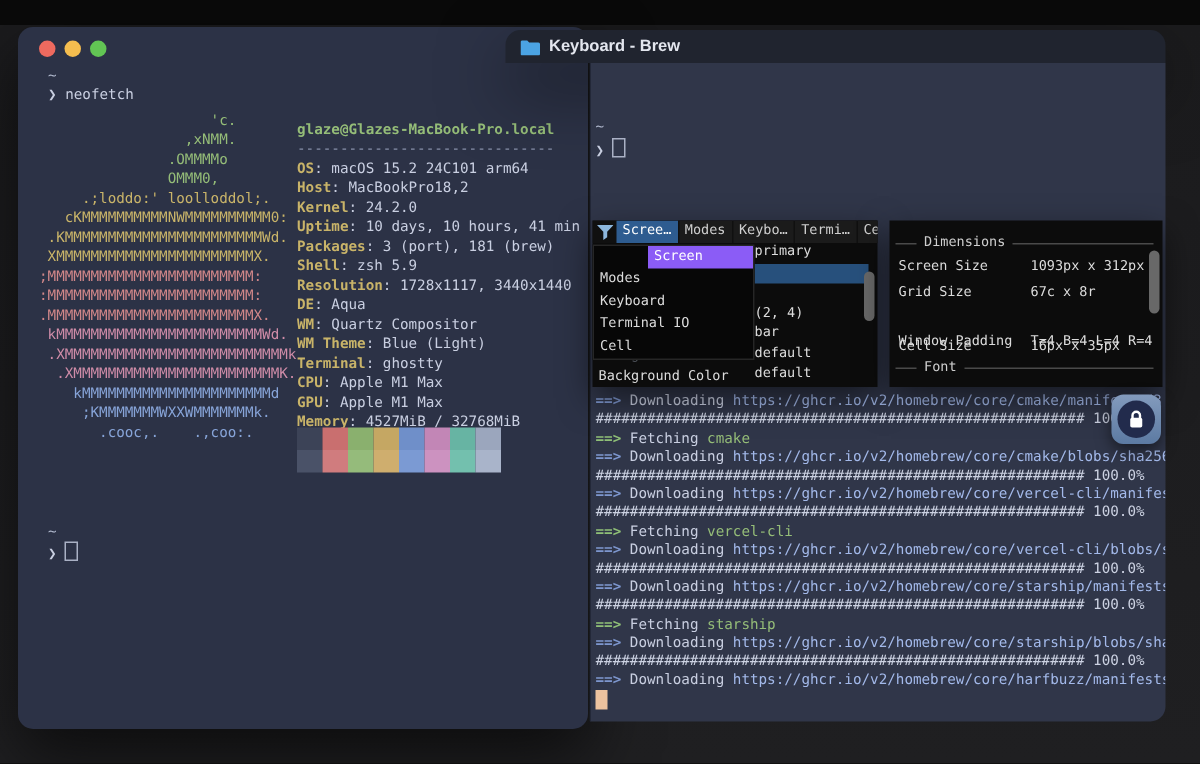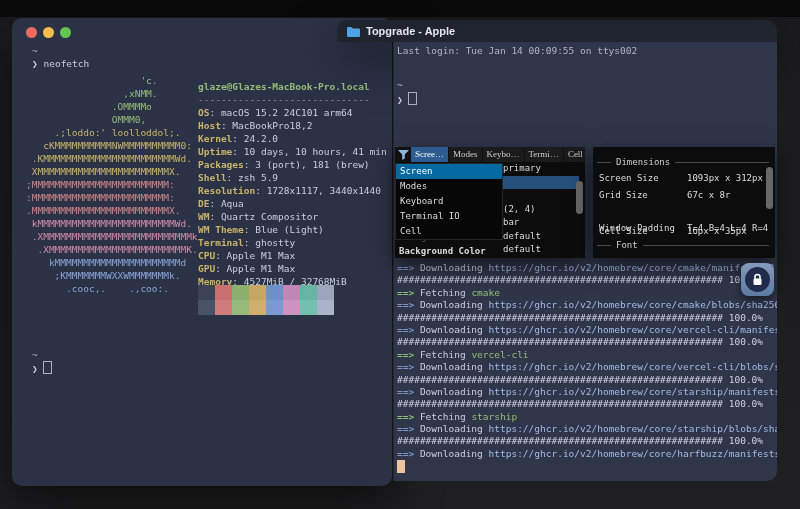--- a/index.html
+++ b/index.html
@@ -51,32 +51,32 @@
   .pkg{color:#95bd78;}
   .hashline{color:#ccd2e2;}
   .cursor-block{position:absolute;left:3px;top:418px;width:8px;height:13px;background:#ecc29f;}
   
   .panel{position:absolute;background:#0c0c0c;box-shadow:0 8px 22px rgba(0,0,0,.55);
     font-size:9px;line-height:15px;color:#dcdcdc;overflow:hidden;}
   .p1{left:395px;top:147px;width:190px;height:111px;}
   .p2{left:593px;top:147px;width:182px;height:111px;}
   .tabbar{height:15px;display:flex;align-items:center;background:#101010;gap:1px;padding-left:2px;}
   .funnel{width:13px;height:13px;flex:0 0 auto;display:flex;align-items:center;justify-content:center;}
-  .tab{padding:0 4px;height:15px;white-space:nowrap;color:#cfcfcf;background:#1b1b1b;font-family:Liberation Serif, serif;}
+  .tab{padding:0 4px;height:15px;white-space:nowrap;color:#cfcfcf;background:#1b1b1b;}
   .tab.active{background:#2e5c90;color:#fff;}
   .pbody{position:relative;height:96px;}
   .valcol{position:absolute;left:108px;top:0;right:10px;}
   .valrow{height:13.5px;line-height:13.5px;white-space:nowrap;}
   .valrow.sel{background:#27507c;margin-right:-4px;}
   .lbl-dim{position:absolute;left:4px;top:68px;color:#4d5158;white-space:nowrap;}
-  .lbl-bg{position:absolute;left:4px;top:82px;white-space:nowrap;font-weight:bold;}
+  .lbl-bg{position:absolute;left:4px;top:82px;white-space:nowrap;}
   .dropdown{position:absolute;left:0;top:1px;width:108px;background:#070707;
     border:1px solid #262626;box-sizing:border-box;}
   .ditem{height:15px;line-height:15px;padding-left:4px;white-space:nowrap;}
-  .ditem.sel{background:#0369a1;color:#fff;}
+  .ditem.sel{background:#8b5cf6;color:#fff;margin-left:36px;}
   .scrollthumb{position:absolute;width:7px;border-radius:4px;background:#686868;}
   .p1 .scrollthumb{right:2px;top:19px;height:33px;}
   .p2 .scrollthumb{right:2px;top:20px;height:42px;}
   .sepline{position:absolute;left:4px;right:6px;display:flex;align-items:center;gap:5px;color:#cfcfcf;}
   .sepline::before,.sepline::after{content:"";height:1px;background:#4a4a4a;}
   .sepline::before{width:14px;} .sepline::after{flex:1;}
   .surfrow{position:absolute;left:6px;right:0;white-space:nowrap;}
   .surfval{position:absolute;left:88px;}
   
   .lock-badge{position:absolute;left:741px;top:263px;width:33px;height:33px;border-radius:8px;
@@ -125,26 +125,25 @@
         </div>
       <div class="lw-tilde2">~</div>
       <div class="lw-prompt2"><span class="psym">❯</span><span class="cursor-hollow"></span></div>
     </div>
   </div>
 
   <div class="rw-titlebar">
     <svg width="13" height="11" viewBox="0 0 13 11">
       <path d="M0 2 Q0 1 1 1 L4.5 1 L5.8 2.4 L12 2.4 Q13 2.4 13 3.4 L13 10 Q13 11 12 11 L1 11 Q0 11 0 10 Z" fill="#4ba3e3"></path>
     </svg>
-    <span class="rw-title">Topgrade - Apple</span>
+    <span class="rw-title">Keyboard - Brew</span>
   </div>
 
   <div class="rw-content">
     <div class="rw-login">
-      <div>Last login: Tue Jan 14 00:09:55 on ttys002</div>
     </div>
     <div class="rw-tilde">~</div>
     <div class="rw-prompt"><span class="psym">❯</span><span class="cursor-hollow"></span></div>
     <div class="brew" id="brew"><div><span class="arrow-dl">==&gt; </span><span>Downloading </span><span class="url">https://ghcr.io/v2/homebrew/core/cmake/manifests/3</span></div><div class="hashline">######################################################### 100.0%</div><div><span class="arrow-ft">==&gt; </span><span>Fetching </span><span class="pkg">cmake</span></div><div><span class="arrow-dl">==&gt; </span><span>Downloading </span><span class="url">https://ghcr.io/v2/homebrew/core/cmake/blobs/sha256</span></div><div class="hashline">######################################################### 100.0%</div><div><span class="arrow-dl">==&gt; </span><span>Downloading </span><span class="url">https://ghcr.io/v2/homebrew/core/vercel-cli/manifes</span></div><div class="hashline">######################################################### 100.0%</div><div><span class="arrow-ft">==&gt; </span><span>Fetching </span><span class="pkg">vercel-cli</span></div><div><span class="arrow-dl">==&gt; </span><span>Downloading </span><span class="url">https://ghcr.io/v2/homebrew/core/vercel-cli/blobs/s</span></div><div class="hashline">######################################################### 100.0%</div><div><span class="arrow-dl">==&gt; </span><span>Downloading </span><span class="url">https://ghcr.io/v2/homebrew/core/starship/manifests</span></div><div class="hashline">######################################################### 100.0%</div><div><span class="arrow-ft">==&gt; </span><span>Fetching </span><span class="pkg">starship</span></div><div><span class="arrow-dl">==&gt; </span><span>Downloading </span><span class="url">https://ghcr.io/v2/homebrew/core/starship/blobs/sha</span></div><div class="hashline">######################################################### 100.0%</div><div><span class="arrow-dl">==&gt; </span><span>Downloading </span><span class="url">https://ghcr.io/v2/homebrew/core/harfbuzz/manifests</span></div></div>
     <div class="cursor-block"></div>
   </div>
 
   <div class="panel p1">
     <div class="tabbar" id="p1tabs">
       <span class="funnel">

